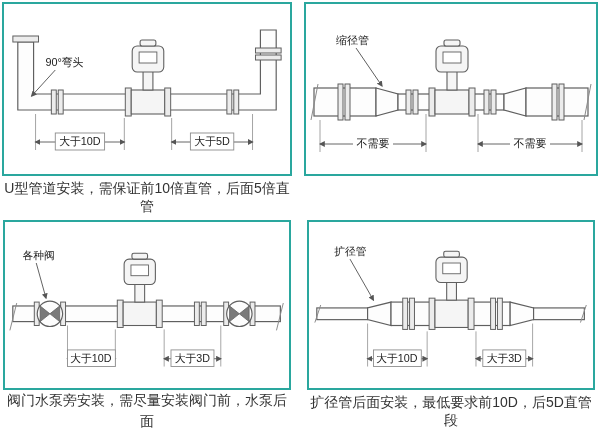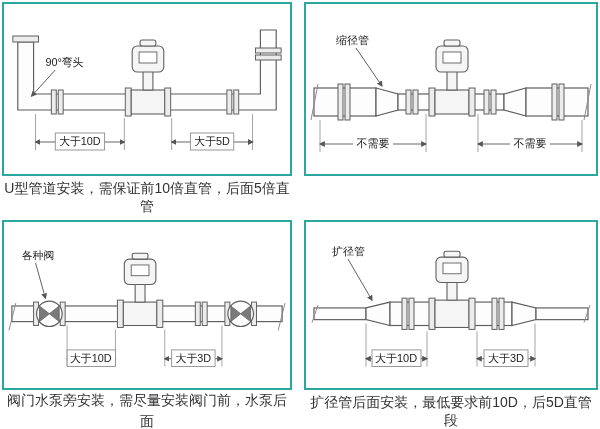--- a/index.html
+++ b/index.html
@@ -1,21 +1,21 @@
 <!DOCTYPE html>
 <html style="--panel_border: #2aa79e; --line: #5f5f5f; --text: #333333;"><head>
 <meta charset="utf-8">
 <style>
   html,body { margin:0; padding:0; }
   body {
     width:600px; height:429px; background:#ffffff; overflow:hidden;
     font-family:"Liberation Sans","DejaVu Sans",sans-serif;
   }
   .grid { display:grid; grid-template-columns:290px 294px; column-gap:12px; padding:2px; }
-  .cell { display:flex; flex-direction:column; }
+  .cell { display:flex; flex-direction:column;align-items:center; }
   .panel { border:2px solid var(--panel_border,#2aa79e); height:170px; background:#fff; box-sizing:content-box; }
   .row2 .panel { height:166px; }
   .cap {
     min-height:44px; display:flex; align-items:center; justify-content:center;
     font-size:14px; color:var(--text,#333); text-align:center; margin:0;
   }
   .cap2 { flex-direction:column; line-height:1.5; min-height:36px; }
   .cap2 span { display:block; }
   .diag { width:100%; height:100%; display:block; }
   .pipe   { fill:#fdfdfd; stroke:var(--line,#5f5f5f); stroke-width:1.2; }

